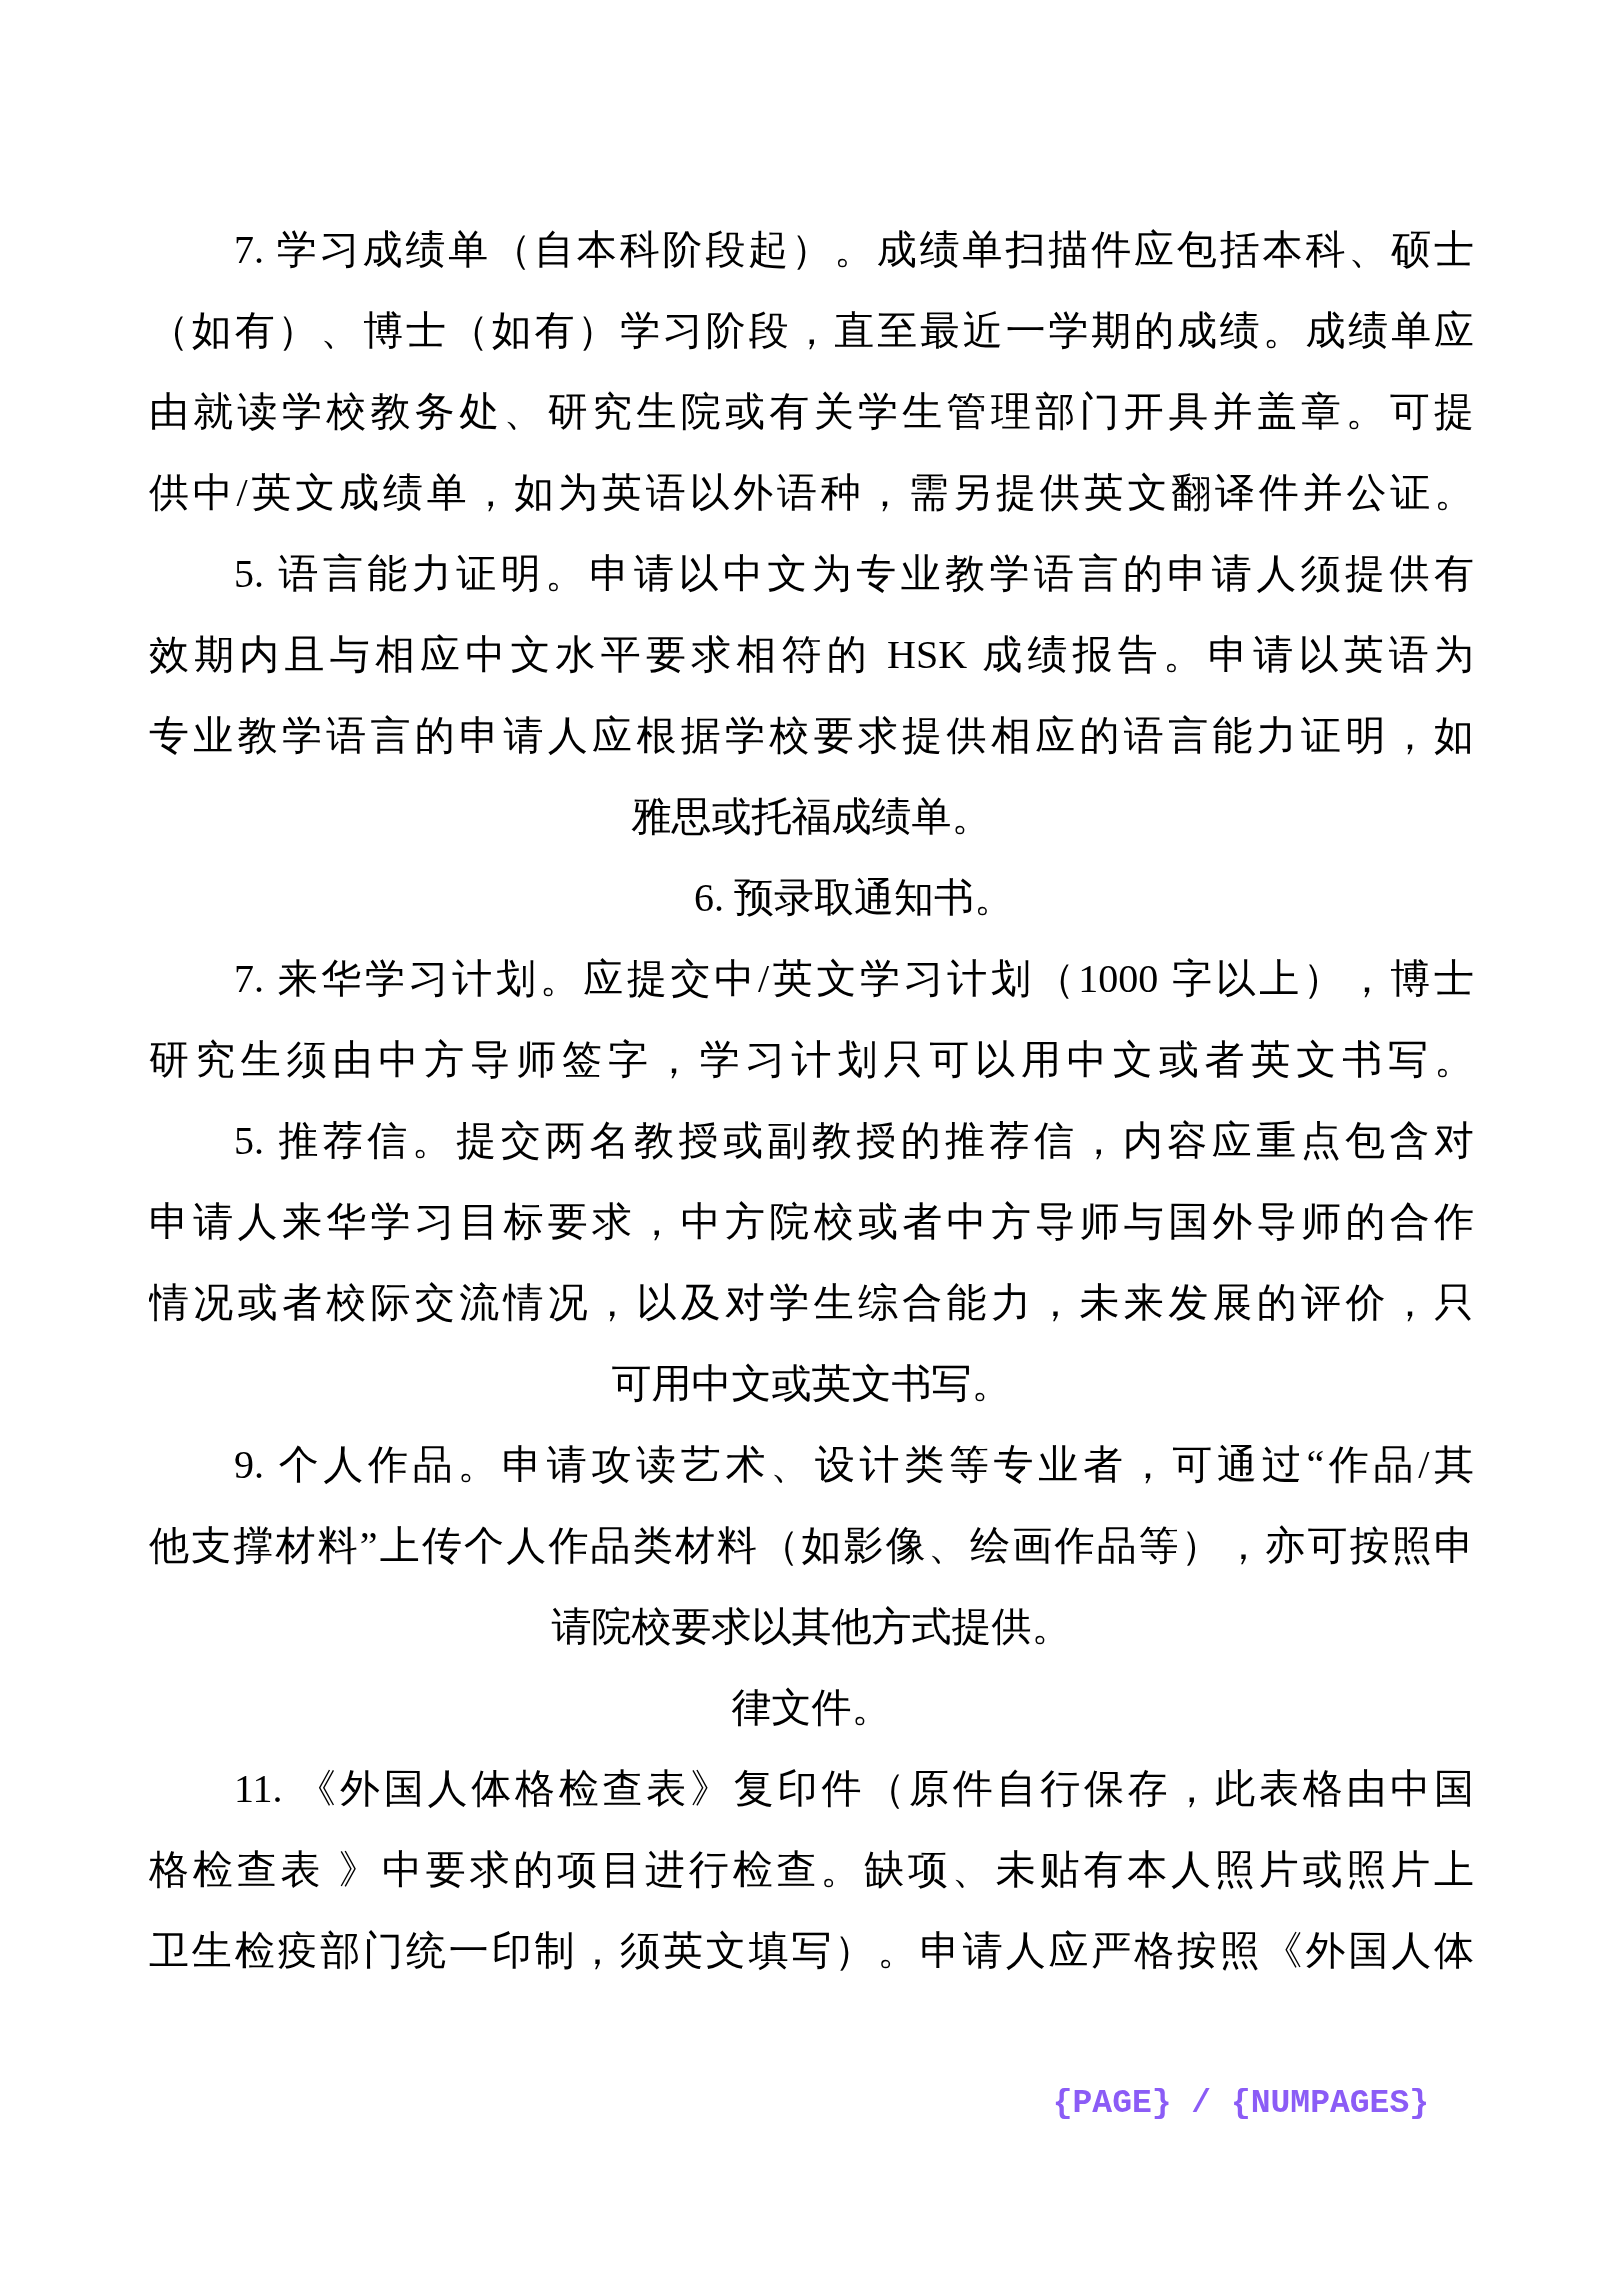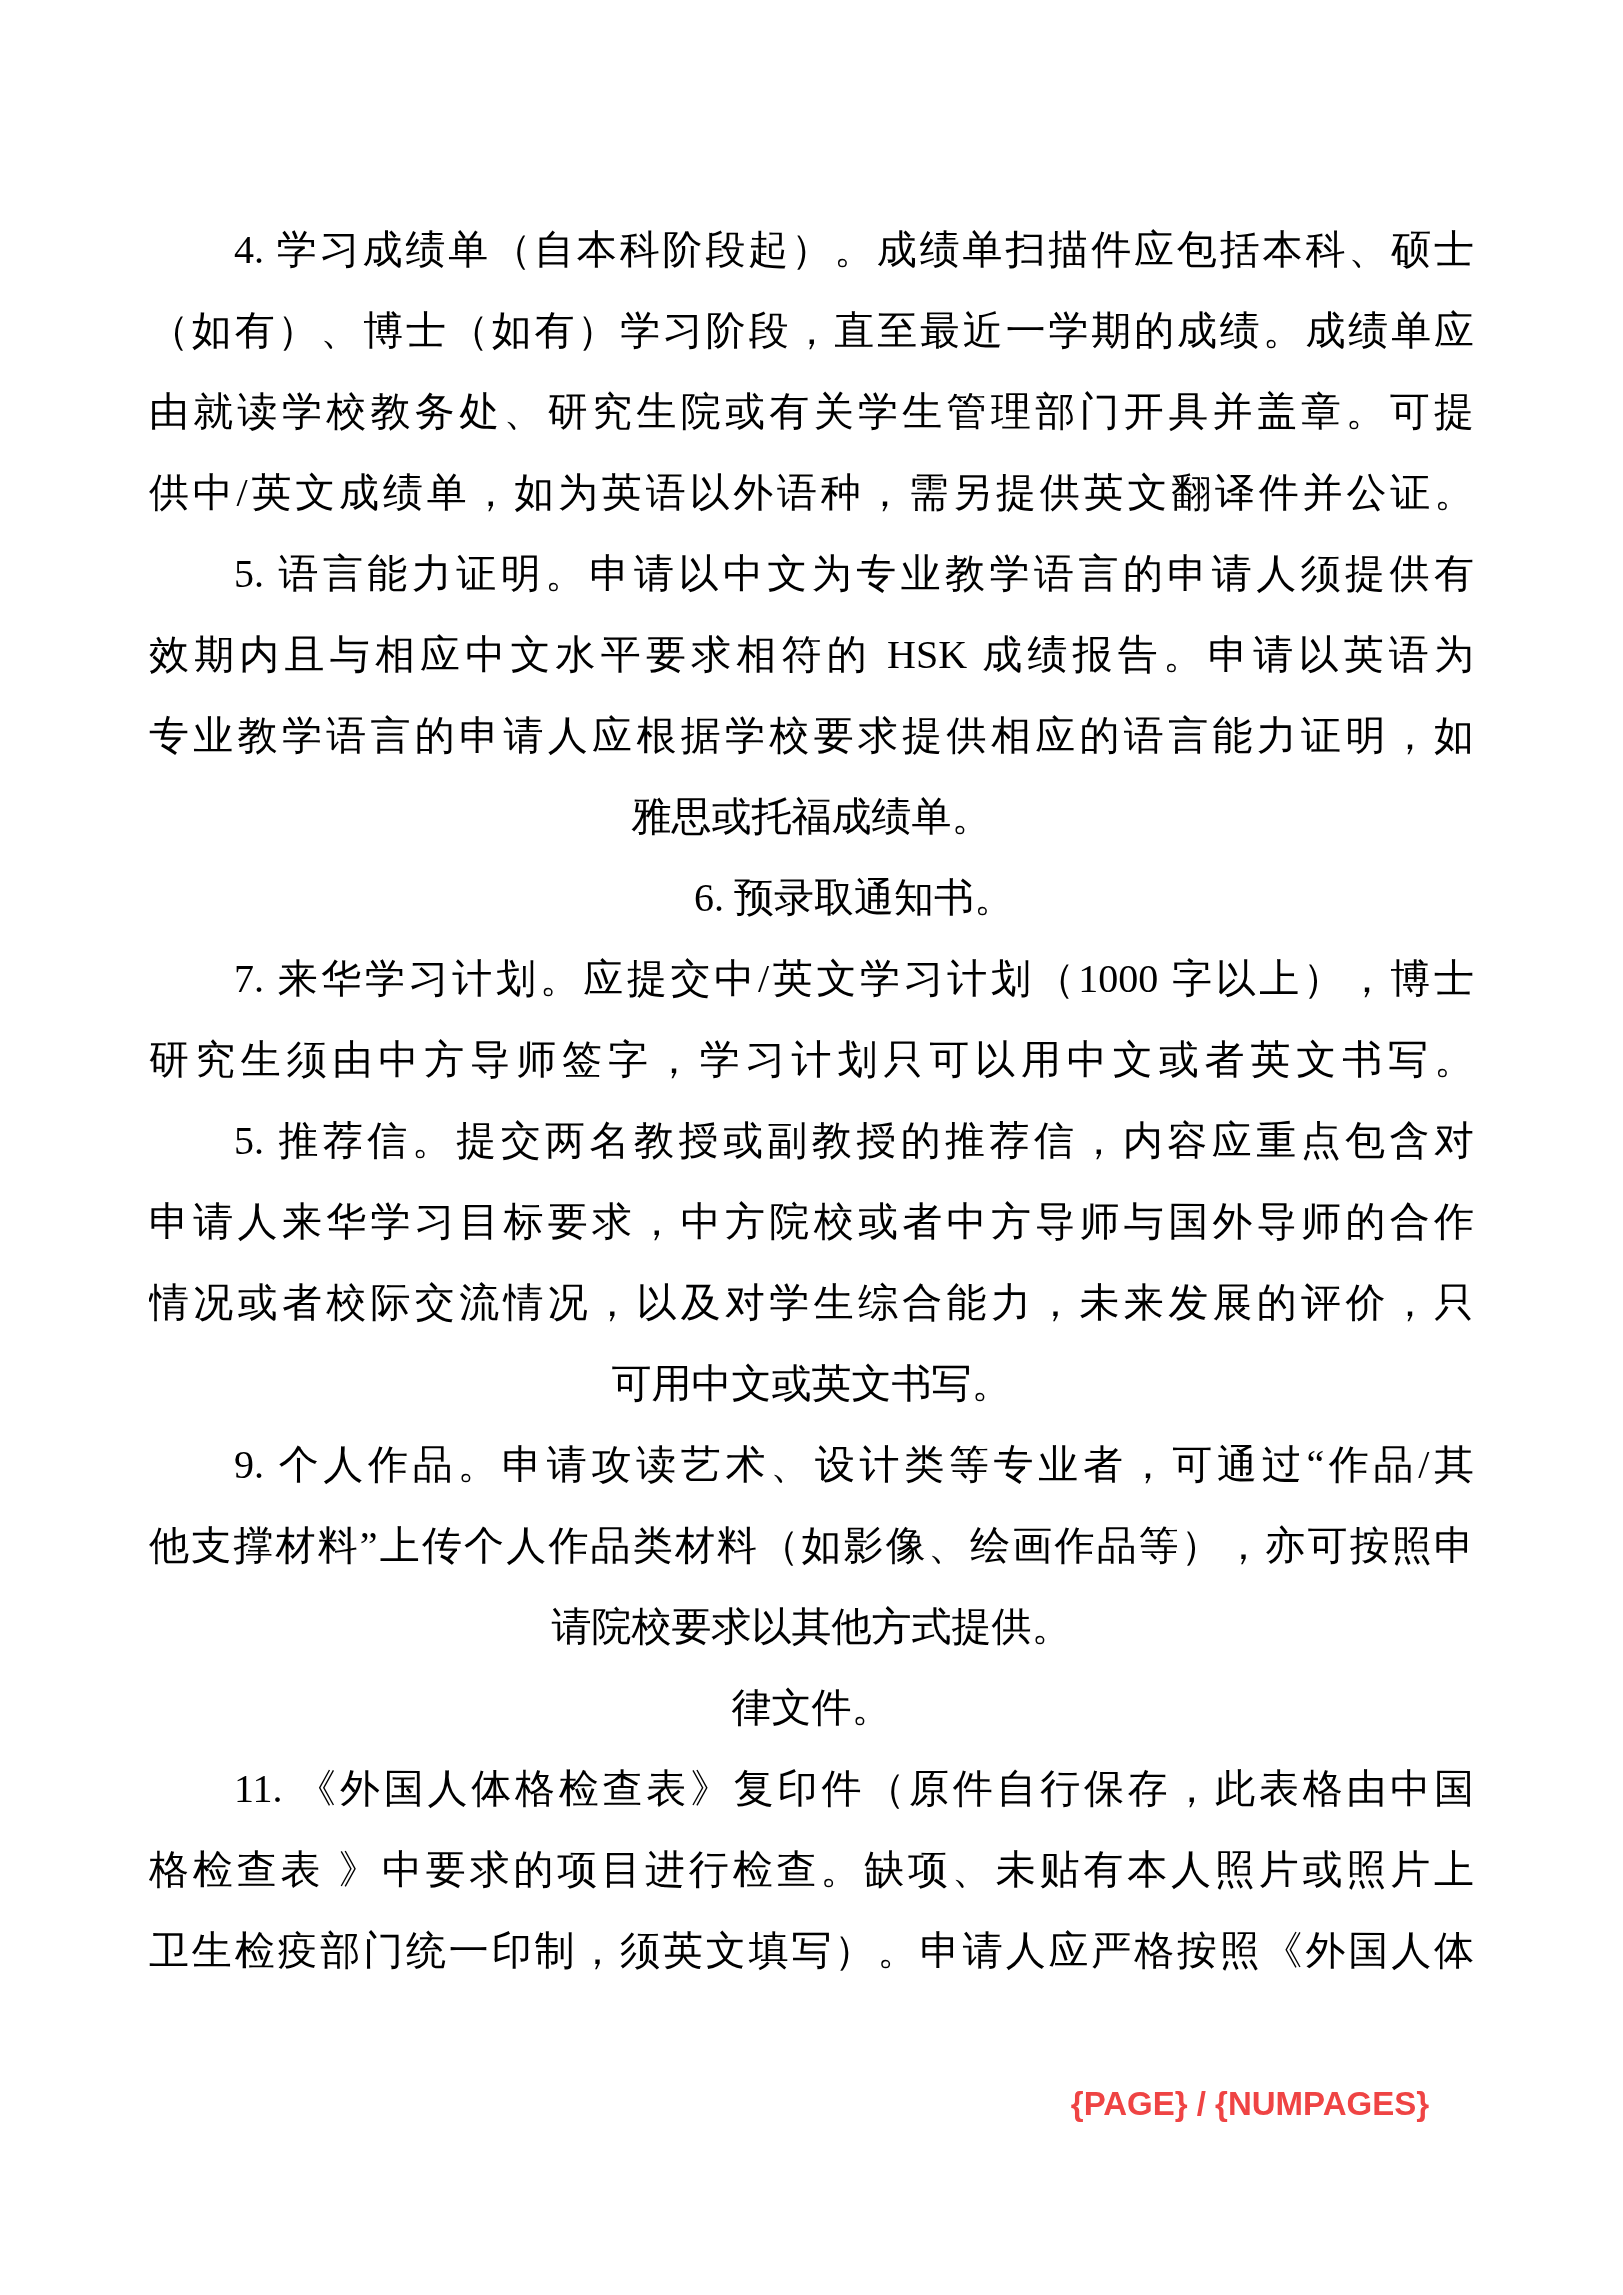--- a/index.html
+++ b/index.html
@@ -37,32 +37,32 @@
   }
   .ln.indent {
     text-indent: 85px;
   }
   .page-footer {
     position: absolute;
     top: 2083px;
     right: 194px;
     height: 41px;
     line-height: 41px;
-    font-family: Liberation Sans, sans-serif;
+    font-family: Liberation Mono, monospace;
     font-weight: bold;
     font-size: 33px;
-    color: #ef4444;
+    color: #8b5cf6;
   }
 </style>
 </head>
 <body>
 
 <div class="page">
   <div class="doc-body">
-    <div class="ln indent just">4. 学习成绩单（自本科阶段起）。成绩单扫描件应包括本科、硕士</div>
+    <div class="ln indent just">7. 学习成绩单（自本科阶段起）。成绩单扫描件应包括本科、硕士</div>
     <div class="ln just">（如有）、博士（如有）学习阶段，直至最近一学期的成绩。成绩单应</div>
     <div class="ln just">由就读学校教务处、研究生院或有关学生管理部门开具并盖章。可提</div>
     <div class="ln just">供中/英文成绩单，如为英语以外语种，需另提供英文翻译件并公证。</div>
     <div class="ln indent just">5. 语言能力证明。申请以中文为专业教学语言的申请人须提供有</div>
     <div class="ln just">效期内且与相应中文水平要求相符的 HSK 成绩报告。申请以英语为</div>
     <div class="ln just">专业教学语言的申请人应根据学校要求提供相应的语言能力证明，如</div>
     <div class="ln">雅思或托福成绩单。</div>
     <div class="ln indent">6. 预录取通知书。</div>
     <div class="ln indent just">7. 来华学习计划。应提交中/英文学习计划（1000 字以上），博士</div>
     <div class="ln just">研究生须由中方导师签字，学习计划只可以用中文或者英文书写。</div>

